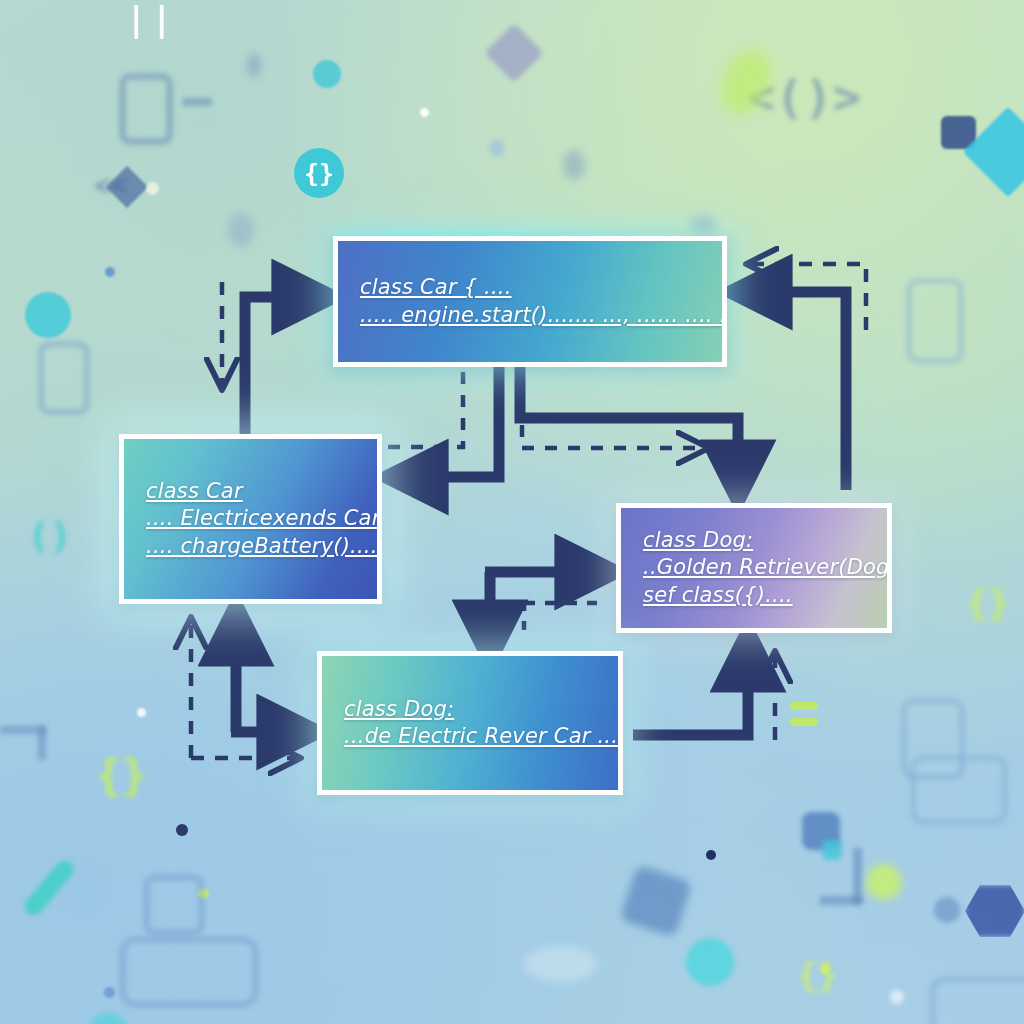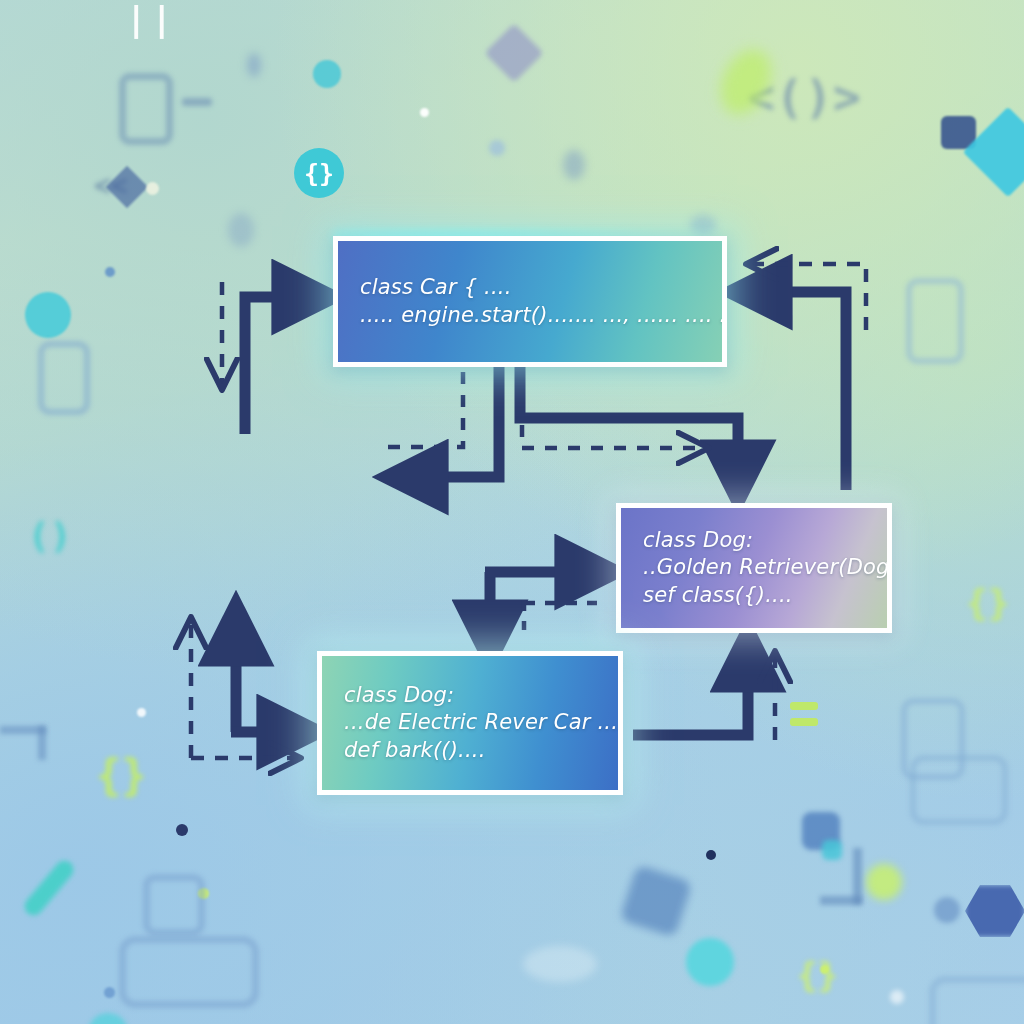--- a/index.html
+++ b/index.html
@@ -47,21 +47,21 @@
     padding:0 22px;
     color:#ffffff;
     font-family:"DejaVu Sans", sans-serif;
     font-style:italic;
     font-size:21px;
     line-height:1.30;
     letter-spacing:0.2px;
     text-shadow:0 1px 3px rgba(30,60,90,0.35);
     overflow:hidden;
   }
-  .node .ln{white-space:nowrap;}
+  .node .ln{white-space:nowrap;text-decoration:underline;}
 
   #node-car{
     left:333px;top:236px;width:394px;height:131px;
     background:linear-gradient(105deg,#4f6fc4 0%,#3f86cc 30%,#46a9cf 58%,#62c3c2 78%,#86d0b5 100%);
     box-shadow:0 0 34px 10px rgba(150,235,240,0.55), 0 4px 14px rgba(40,70,110,0.25);
   }
   #node-car-top-glow{
     position:absolute;left:333px;top:228px;width:394px;height:16px;
     background:radial-gradient(ellipse at 30% 50%, rgba(120,255,250,0.95) 0%, rgba(120,255,250,0.0) 70%);
     filter:blur(5px);pointer-events:none;
@@ -212,26 +212,30 @@
     </g>
   </svg>
 
   <div id="node-car-top-glow"></div>
 
   <div class="node" id="node-car">
     <div class="ln">class Car { ....</div>
     <div class="ln">..... engine.start()....... ..., ...... .... ....</div>
   </div>
 
+  <div class="node" id="node-electric">
+    <div class="ln">class Car</div>
+    <div class="ln">.... Electricexends Car</div>
+    <div class="ln">.... chargeBattery()....</div>
+  </div>
 
   <div class="node" id="node-dog-right">
     <div class="ln">class Dog:</div>
     <div class="ln">..Golden Retriever(Dog):</div>
     <div class="ln">sef class({)....</div>
   </div>
 
   <div class="node" id="node-dog-bottom">
     <div class="ln">class Dog:</div>
     <div class="ln">...de Electric Rever Car ....</div>
-    <div class="ln">def bark(()....</div>
   </div>
 
 </div>
 
 </body></html>

